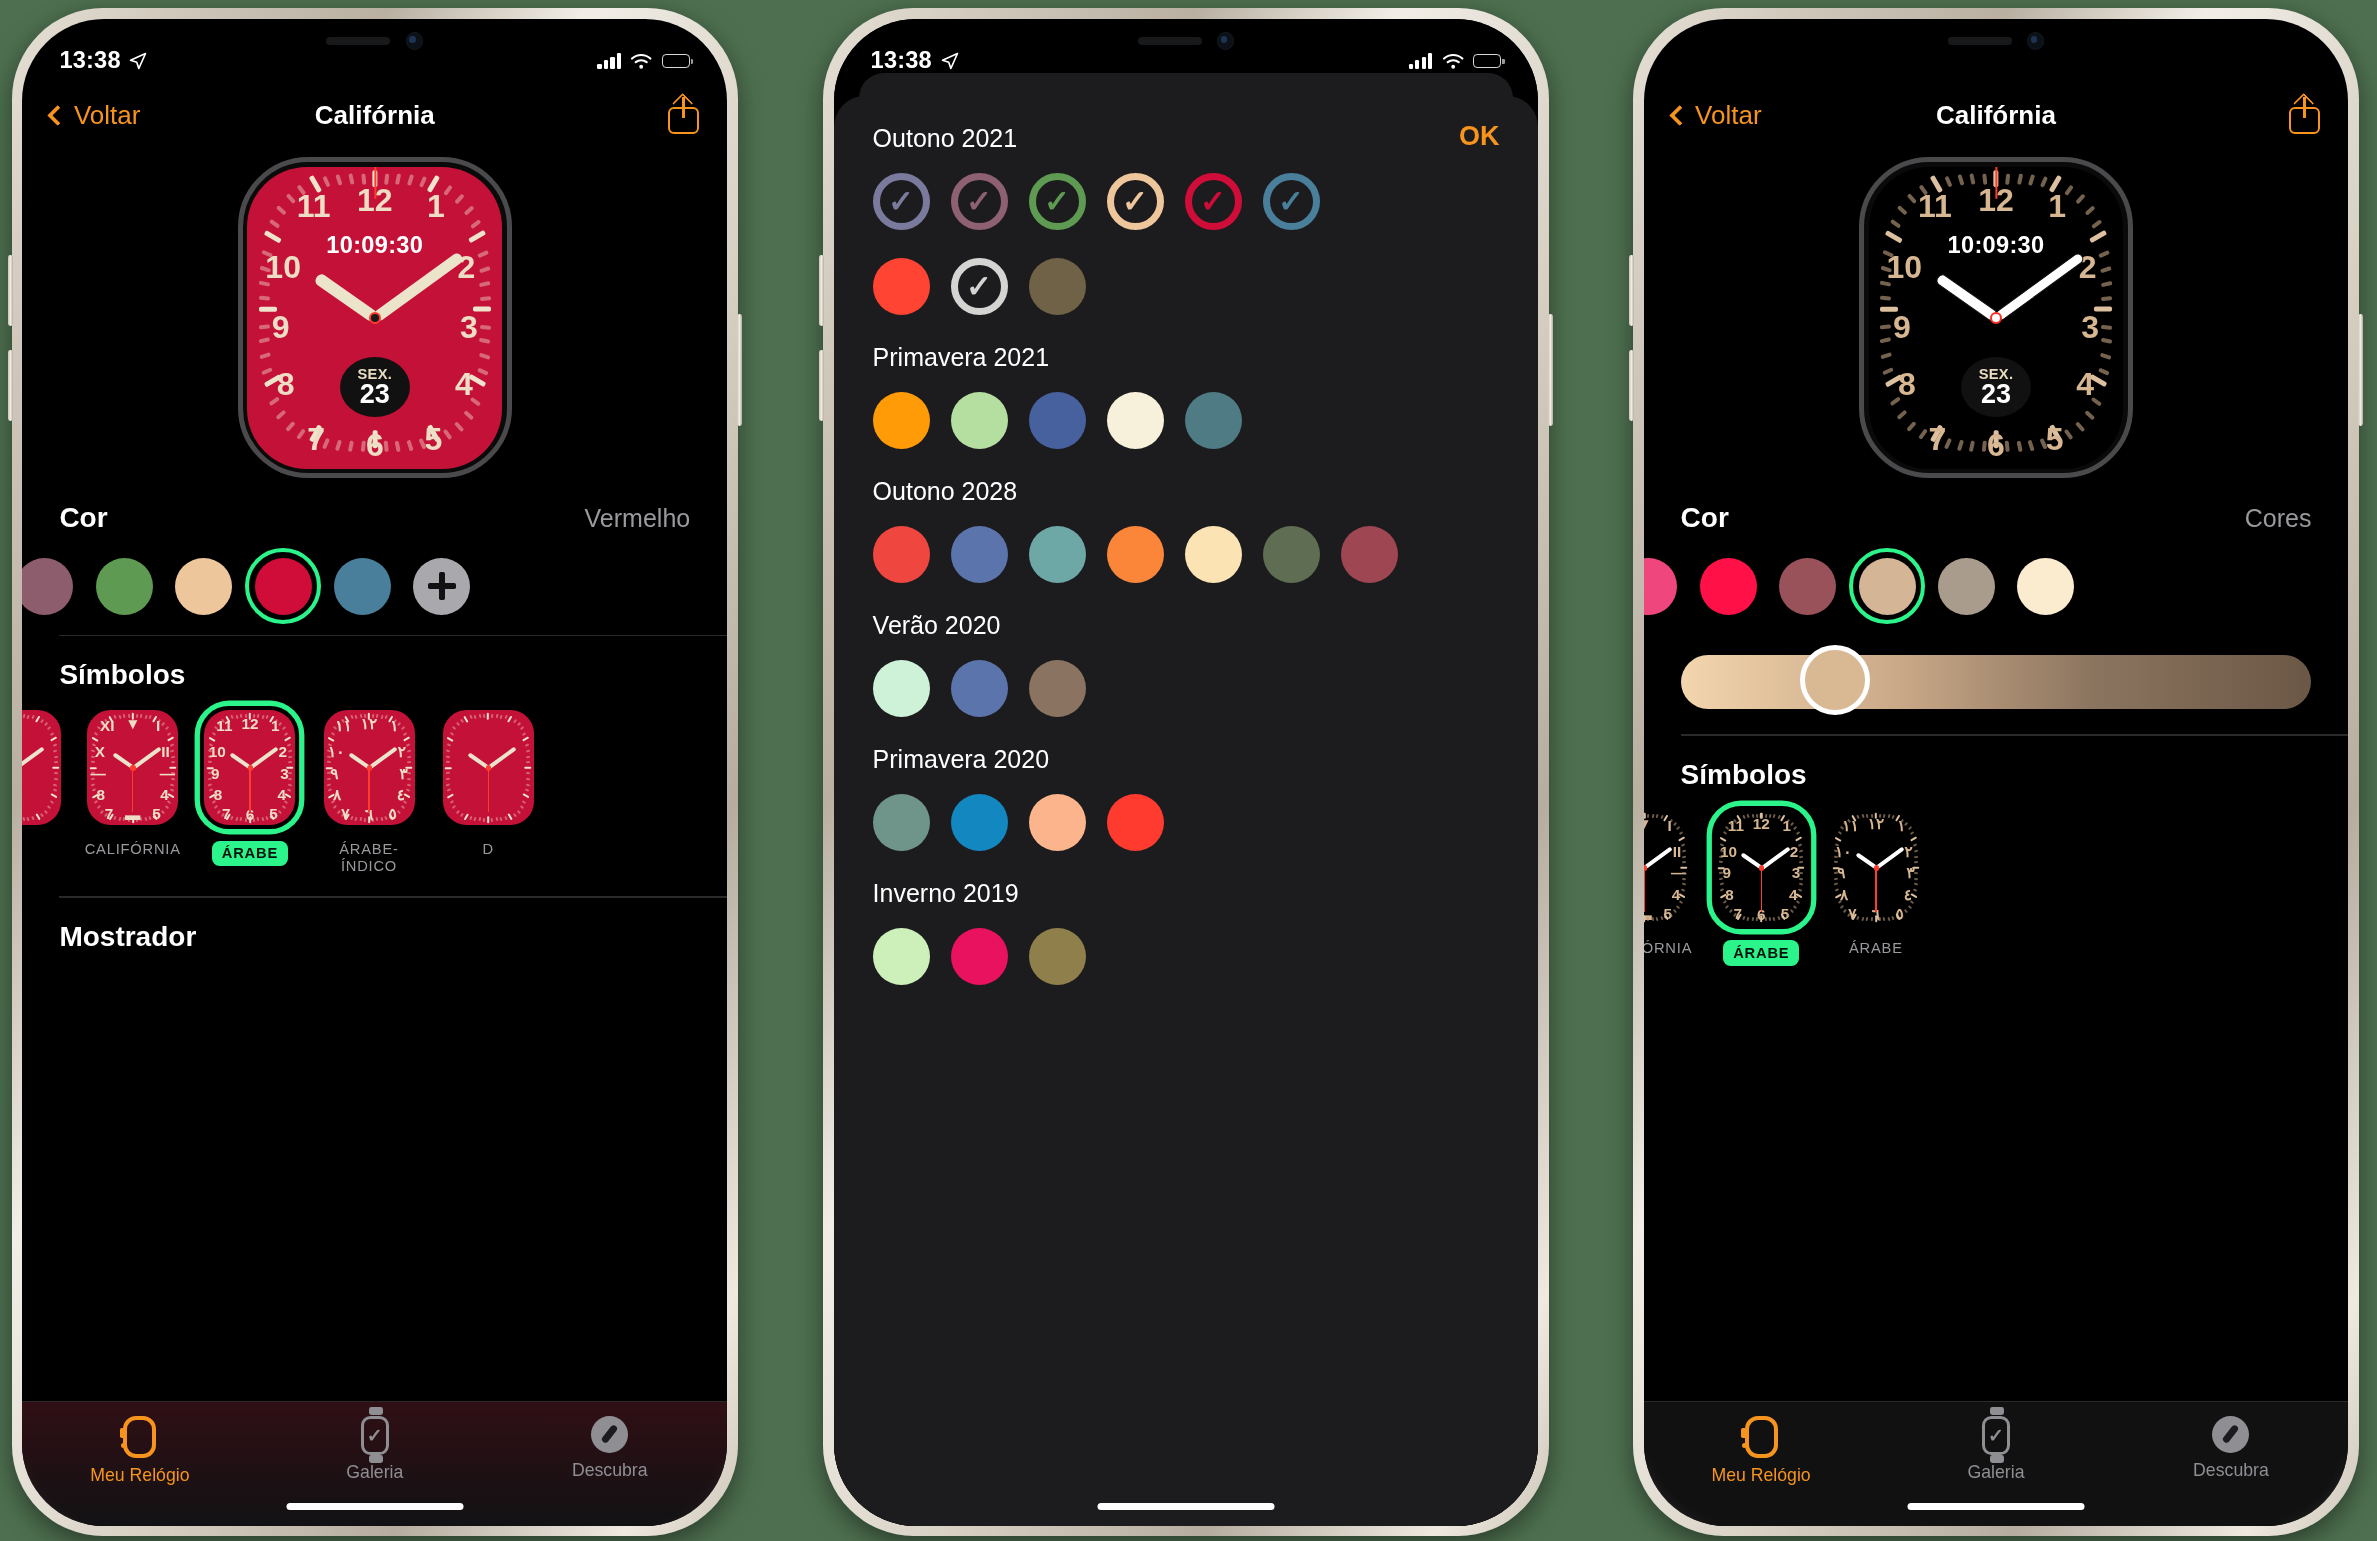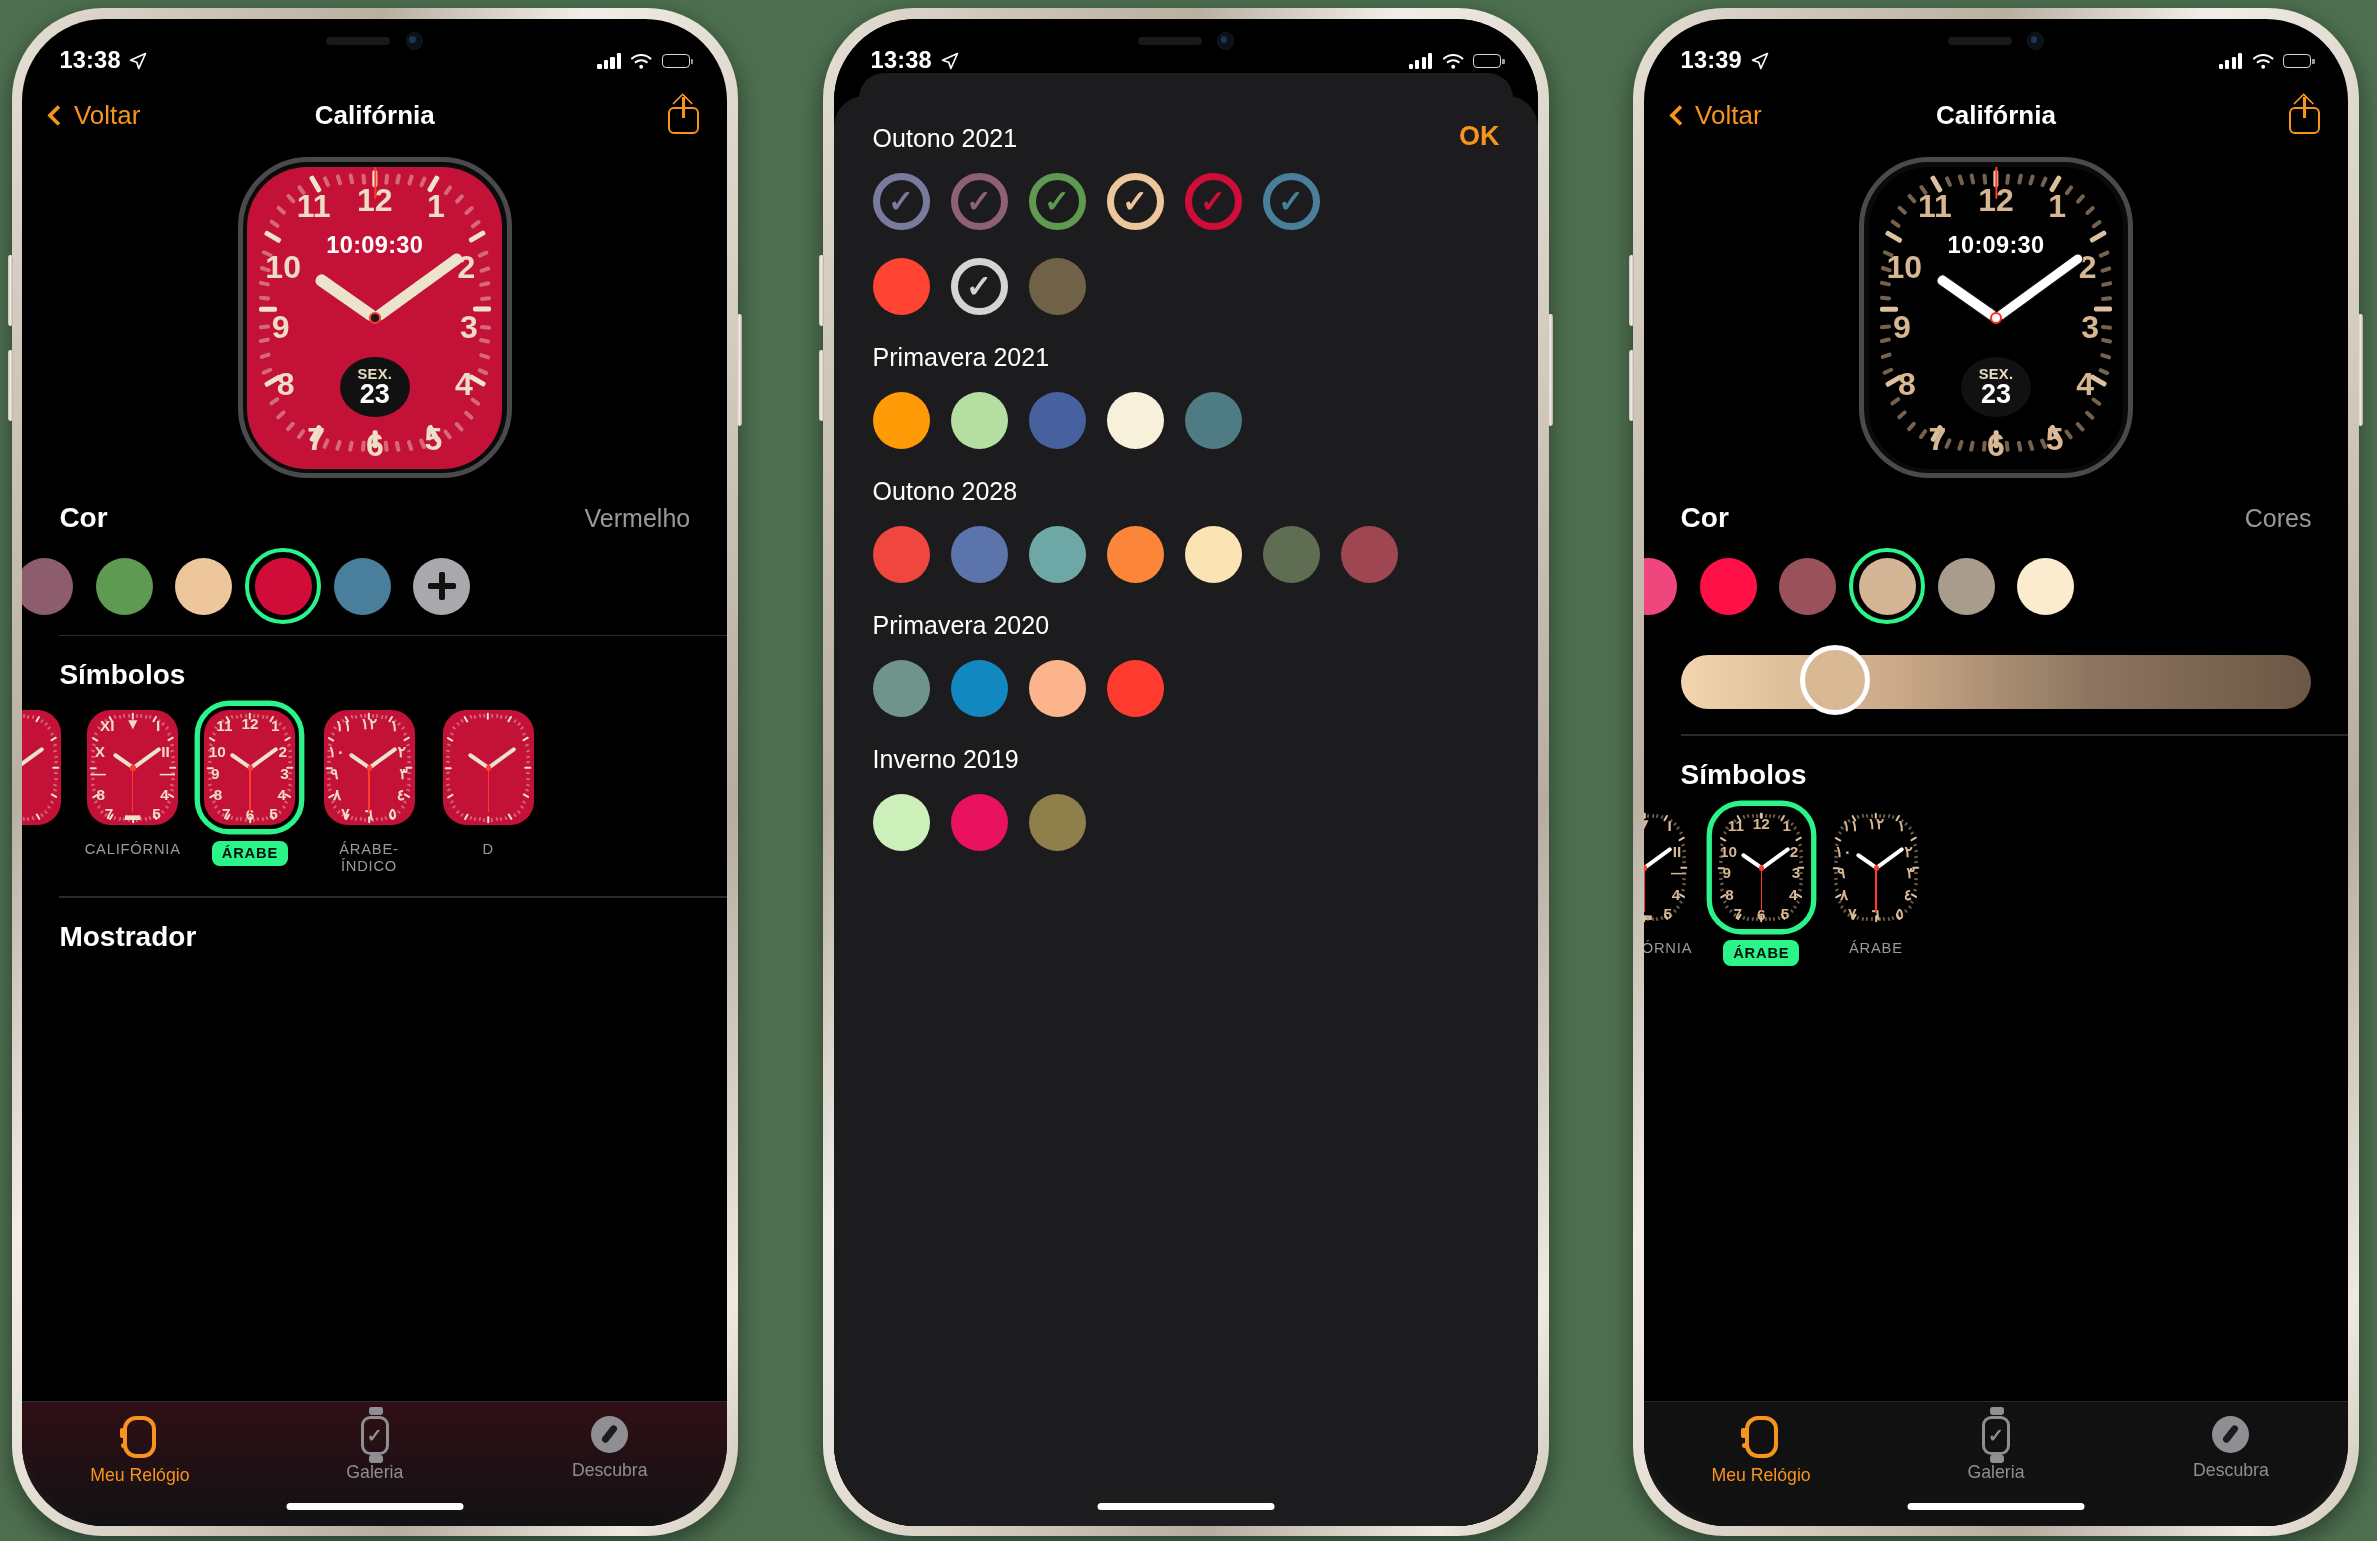--- a/index.html
+++ b/index.html
@@ -856,20 +856,28 @@
                 <div class="pal" style="background: rgb(239, 70, 64);"></div>
                 <div class="pal" style="background: rgb(92, 116, 172);"></div>
                 <div class="pal" style="background: rgb(110, 168, 166);"></div>
                 <div class="pal" style="background: rgb(251, 133, 57);"></div>
                 <div class="pal" style="background: rgb(252, 227, 180);"></div>
                 <div class="pal" style="background: rgb(95, 110, 83);"></div>
                 <div class="pal" style="background: rgb(158, 70, 82);"></div>
               </div>
             </div>
             <div class="pal-group">
+              <div class="pal-name">Verão 2020</div>
+              <div class="pal-row">
+                <div class="pal" style="background: rgb(205, 242, 216);"></div>
+                <div class="pal" style="background: rgb(92, 116, 172);"></div>
+                <div class="pal" style="background: rgb(138, 116, 97);"></div>
+              </div>
+            </div>
+            <div class="pal-group">
               <div class="pal-name">Primavera 2020</div>
               <div class="pal-row">
                 <div class="pal" style="background: rgb(111, 149, 139);"></div>
                 <div class="pal" style="background: rgb(18, 135, 192);"></div>
                 <div class="pal" style="background: rgb(251, 180, 140);"></div>
                 <div class="pal" style="background: rgb(255, 59, 48);"></div>
               </div>
             </div>
             <div class="pal-group">
               <div class="pal-name">Inverno 2019</div>
@@ -891,42 +899,20 @@
     <div class="side-btn" style="right:-4.1px; top:306px; width:5.3px; height:112px;"></div>
     <div class="phone-inner">
 
       <div class="notch">
         <span class="speaker"></span>
         <span class="cam">
             <i class="glint"></i>
           </span>
       </div>
 
-      <div class="statusbar">
-        <div class="sb-left">
-          <span>13:39</span>
-          <svg width="20" height="20" viewBox="0 0 24 24">
-            <path d="M21 3 L3 11 L10.5 13.5 L13 21 Z" fill="none" stroke="#fff" stroke-width="2" stroke-linejoin="round"></path>
-          </svg>
-        </div>
-        <div class="sb-right">
-          <span class="bars">
-              <i></i>
-              <i></i>
-              <i></i>
-              <i></i>
-            </span>
-          <svg width="22.4" height="16.5" viewBox="0 0 24 18">
-            <path d="M2 6 A15 15 0 0 1 22 6" stroke="#fff" stroke-width="2.4" fill="none" stroke-linecap="round"></path>
-            <path d="M6 10 A10 10 0 0 1 18 10" stroke="#fff" stroke-width="2.4" fill="none" stroke-linecap="round"></path>
-            <circle cx="12" cy="15" r="2.1" fill="#fff"></circle>
-          </svg>
-          <span class="batt"><i class="fill" style="width:82%"></i></span>
-        </div>
-      </div>
 
       <div class="navbar">
         <div class="nav-back">
           <span class="chev"></span>
           <span>Voltar</span>
         </div>
         <div class="nav-title">Califórnia</div>
         <div class="nav-share">
           <span class="box"></span>
             <span class="stem"></span>

